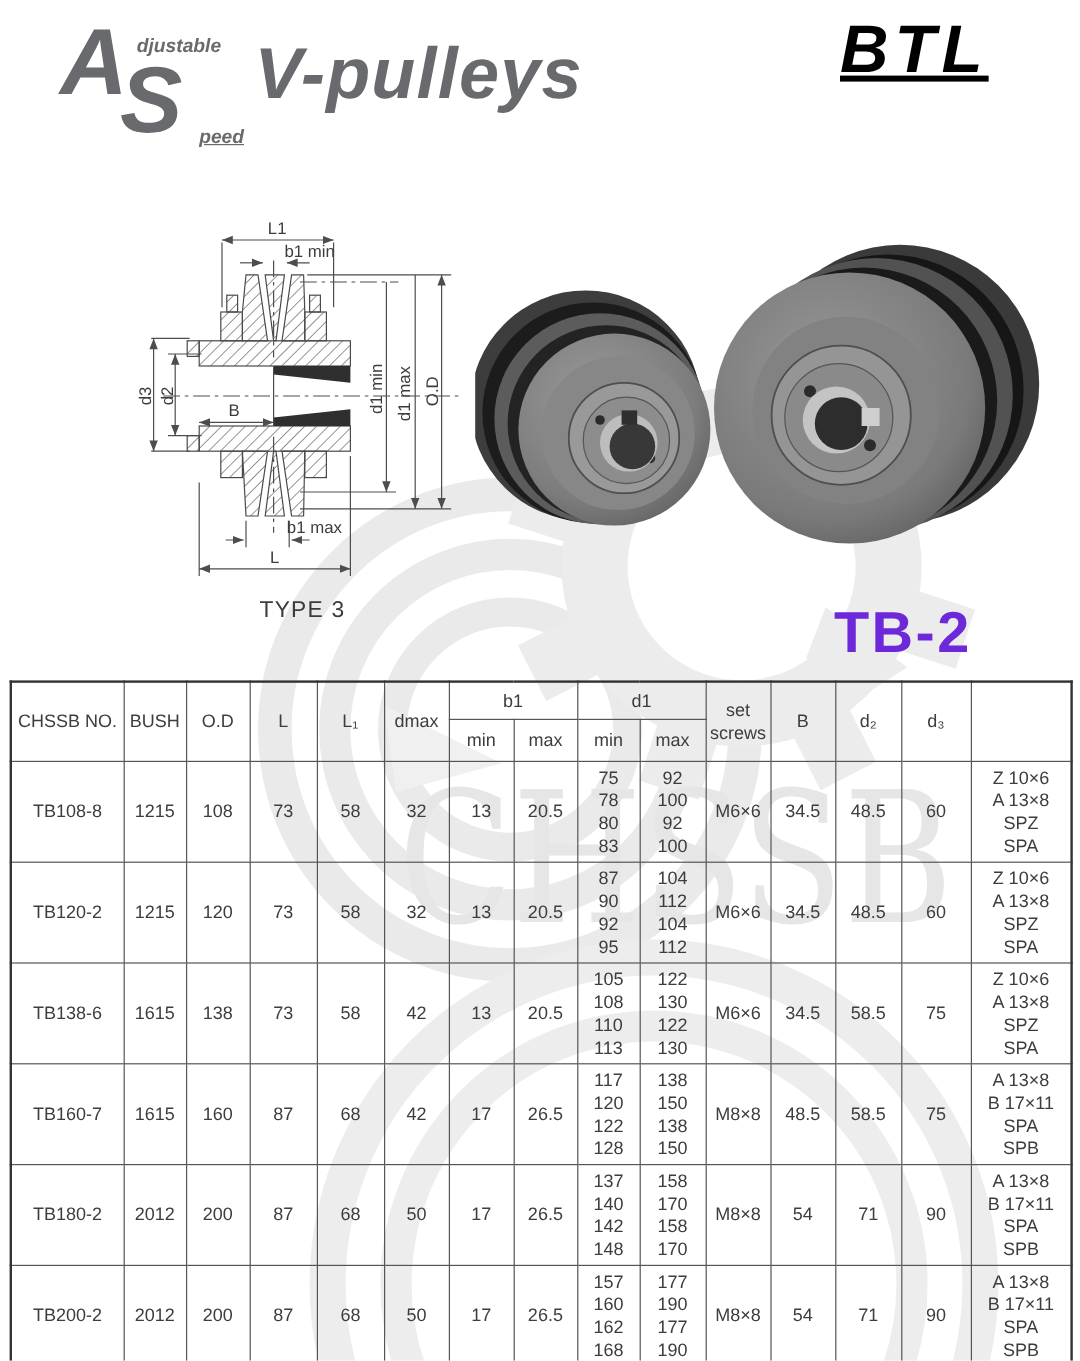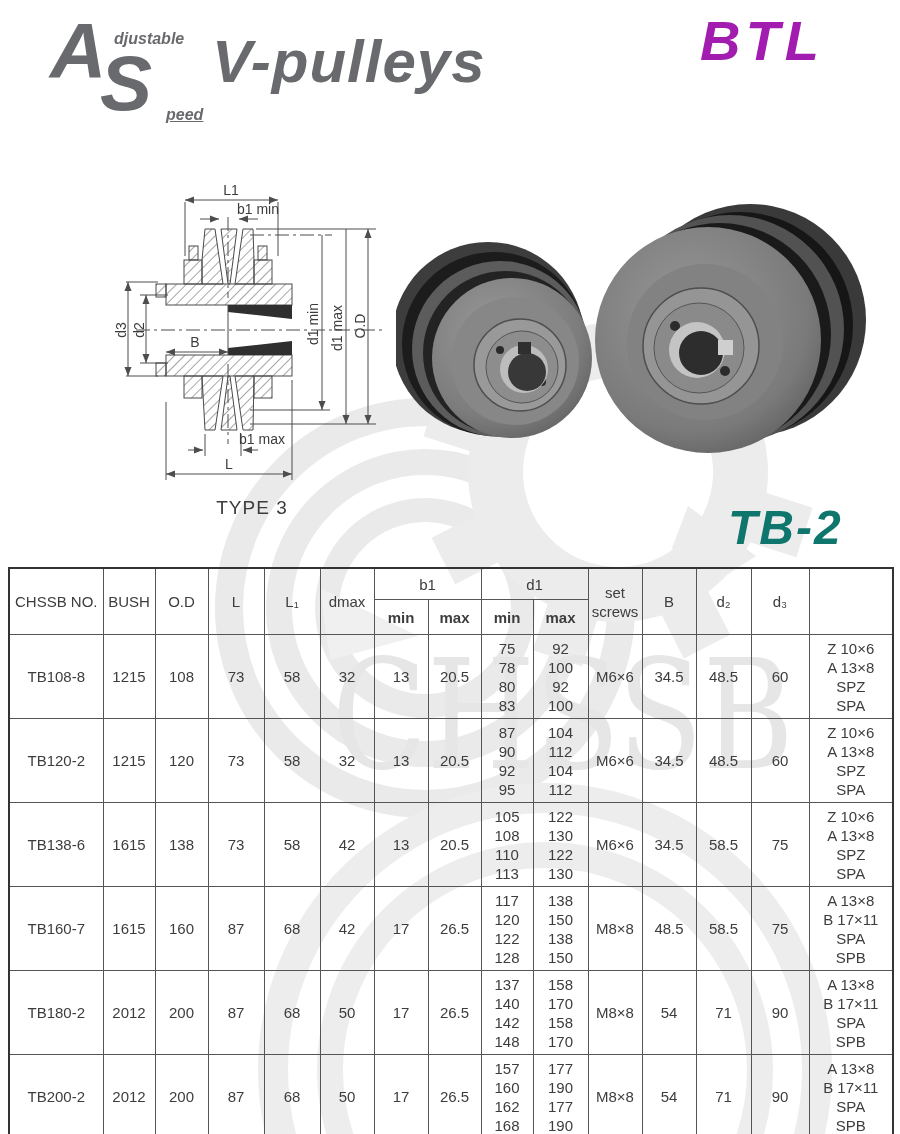--- a/index.html
+++ b/index.html
@@ -10,37 +10,37 @@
 
   
   .logo{position:absolute;left:40px;top:16px;width:480px;height:120px;color:#696a6d;}
   .logo span{position:absolute;font-style:italic;font-weight:bold;white-space:nowrap;}
   .logo-a{left:10px;top:0;font-size:78px;line-height:70px;}
   .logo-adj{left:74px;top:14px;font-size:16px;}
   .logo-s{left:60px;top:32px;font-size:78px;line-height:70px;}
   .logo-peed{left:126px;top:90px;font-size:16px;text-decoration:underline;}
   .logo-vp{left:144px;top:16px;font-size:60px;line-height:60px;letter-spacing:1px;margin-left:28px;}
   .btl{position:absolute;left:700px;top:8px;font-size:56px;font-style:italic;font-weight:bold;
-       color:#a21caf;letter-spacing:5px;}
-  .tb2{position:absolute;left:728px;top:500px;font-size:48px;font-style:italic;font-weight:bold;
-       color:#0f766e;letter-spacing:2px;}
+       color:#000000;letter-spacing:5px;text-decoration:underline;}
+  .tb2{position:absolute;left:695px;top:500px;font-size:48px;font-weight:bold;
+       color:#6d28d9;letter-spacing:2px;}
 
   
   .drawing{position:absolute;left:100px;top:172px;}
   .photos{position:absolute;left:396px;top:168px;}
 
   
   .spec{position:absolute;left:8px;top:567px;border-collapse:collapse;table-layout:fixed;
         width:884px;background:transparent;}
   .spec th,.spec td{border:1px solid #555;font-weight:normal;font-size:15px;color:#3d3d3d;
         text-align:center;vertical-align:middle;padding:0;white-space:pre-line;line-height:19px;
         background:transparent;}
   .spec{border:2px solid #333;}
   .spec tr.h1 th{height:30px;}
-  .spec tr.h2 th{height:34px;font-weight:bold;}
+  .spec tr.h2 th{height:34px;}
   .spec tbody td{height:83px;}
 </style>
 </head>
 <body>
 
 <div class="page">
 
   <svg class="wm" width="900" height="1134" viewBox="0 0 900 1134" aria-hidden="true">
     <g fill="none" stroke="#eaeaea">
       <circle cx="425" cy="608" r="98" stroke-width="24"></circle>

